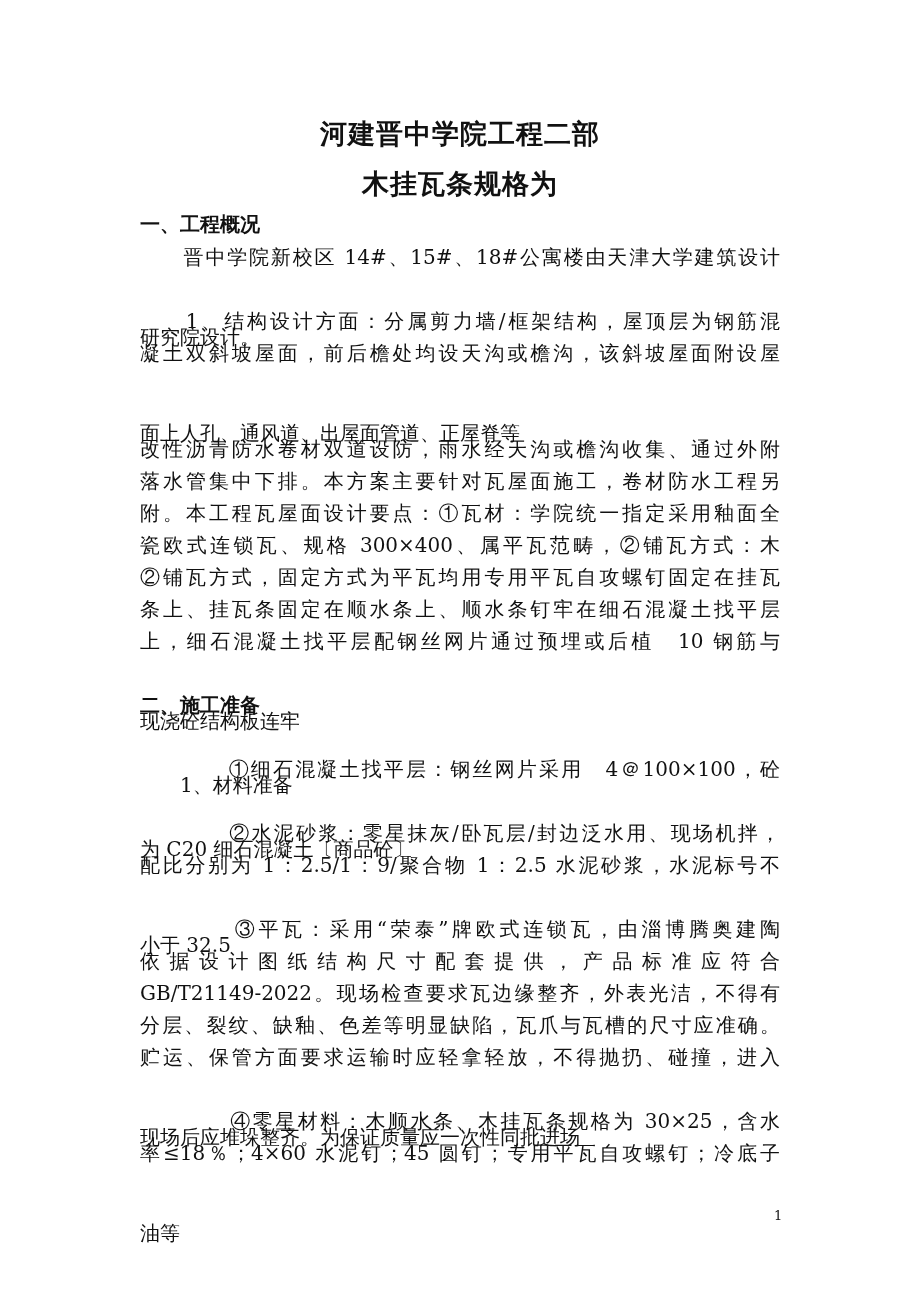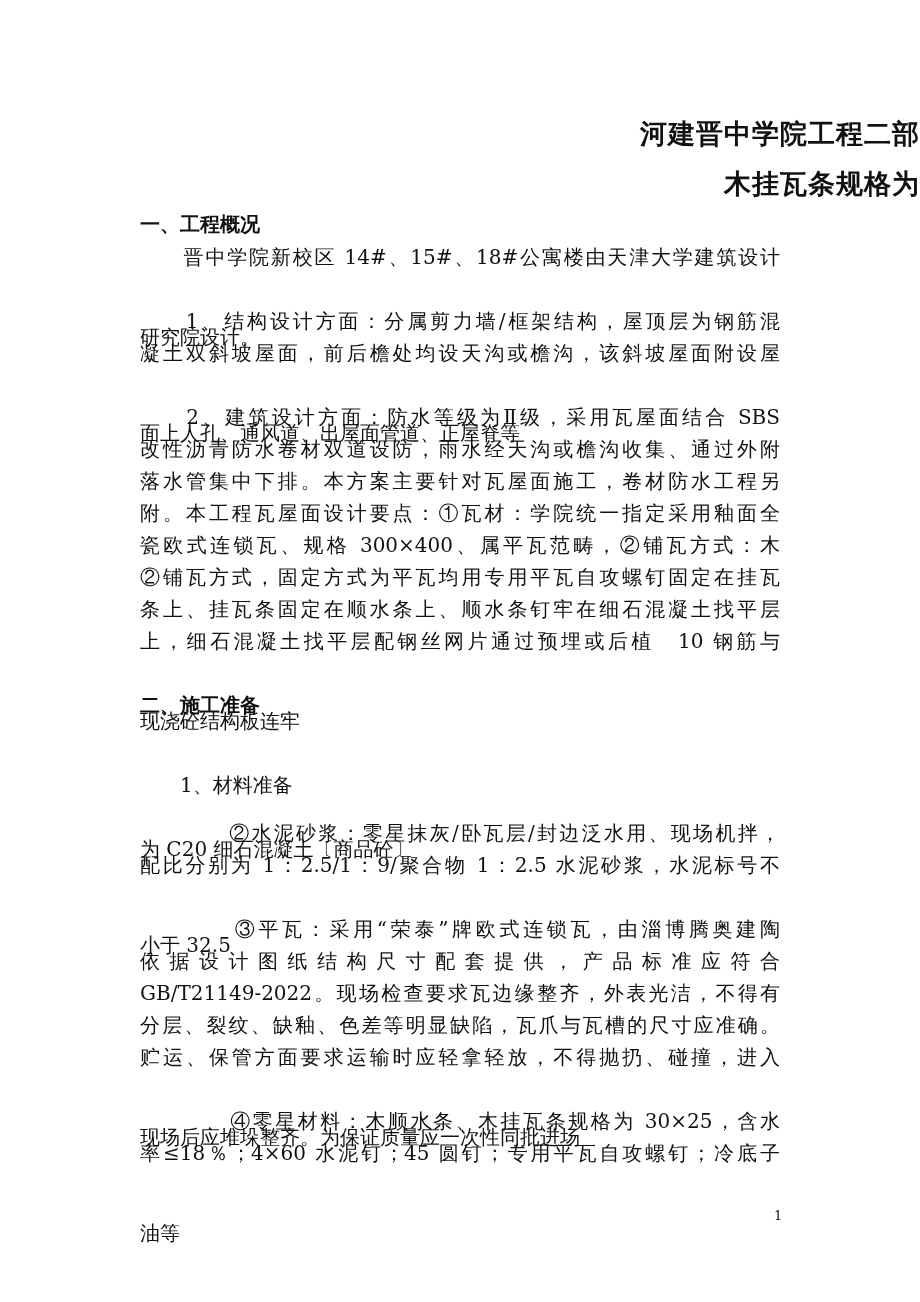--- a/index.html
+++ b/index.html
@@ -1,19 +1,19 @@
 <!DOCTYPE html>
 <html><head>
 <meta charset="utf-8">
 <style>
   html, body { margin: 0; padding: 0; background: #ffffff; }
   body { width: 920px; height: 1302px; position: relative; overflow: hidden;
          font-family: "DejaVu Serif", "Liberation Serif", serif; color: #111; }
   .page { position: absolute; left: 0; top: 0; width: 920px; height: 1302px; background: #fff; }
-  .title { position: absolute; left: 0; width: 920px; text-align: right;
+  .title { position: absolute; left: 0; width: 920px; text-align: center;
            font-family: "DejaVu Sans", "Liberation Sans", sans-serif; font-weight: bold;
            font-size: 27px; letter-spacing: 1px; white-space: nowrap; }
   .line { position: absolute; left: 140px; width: 640px; font-size: 20px; line-height: 32px;
           height: 32px; white-space: nowrap; overflow: visible; text-align-last: justify; text-align: justify; }
   .line.last { text-align-last: left; margin-top: 48px; }
   .h { font-family: "DejaVu Sans", "Liberation Sans", sans-serif; font-weight: bold; font-size: 20px; text-align-last: left; }
   .pagenum { position: absolute; left: 774px; top: 1208px; font-size: 13px; }
 </style>
 </head>
 <body>
@@ -21,32 +21,32 @@
 <div class="page">
   <div class="title" style="top:116px">河建晋中学院工程二部</div>
   <div class="title" style="top:166px">木挂瓦条规格为</div>
 
   <div class="line h" style="top:208px">一、工程概况</div>
   <div class="line" style="top:241px">　　晋中学院新校区 14#、15#、18#公寓楼由天津大学建筑设计</div>
   <div class="line last" style="top:273px">研究院设计。</div>
   <div class="line" style="top:305px">　　1、结构设计方面：分属剪力墙/框架结构，屋顶层为钢筋混</div>
   <div class="line last" style="top:369px">面上人孔、通风道、出屋面管道、正屋脊等</div>
   <div class="line" style="top:337px">凝土双斜坡屋面，前后檐处均设天沟或檐沟，该斜坡屋面附设屋</div>
-  <div class="line" style="top:401px">　　2、建筑设计方面：防水等级为Ⅱ级，采用瓦屋面结合 SBS</div>
   <div class="line" style="top:433px">改性沥青防水卷材双道设防，雨水经天沟或檐沟收集、通过外附</div>
   <div class="line" style="top:465px">落水管集中下排。本方案主要针对瓦屋面施工，卷材防水工程另</div>
   <div class="line" style="top:497px">附。本工程瓦屋面设计要点：①瓦材：学院统一指定采用釉面全</div>
   <div class="line" style="top:529px">瓷欧式连锁瓦、规格 300×400、属平瓦范畴，②铺瓦方式：木</div>
   <div class="line" style="top:561px">②铺瓦方式，固定方式为平瓦均用专用平瓦自攻螺钉固定在挂瓦</div>
   <div class="line" style="top:593px">条上、挂瓦条固定在顺水条上、顺水条钉牢在细石混凝土找平层</div>
   <div class="line" style="top:625px">上，细石混凝土找平层配钢丝网片通过预埋或后植　10 钢筋与</div>
   <div class="line last" style="top:657px">现浇砼结构板连牢</div>
 
   <div class="line h" style="top:689px">二、施工准备</div>
   <div class="line last" style="top:721px">　　1、材料准备</div>
+  <div class="line" style="top:753px">　　　　①细石混凝土找平层：钢丝网片采用　4＠100×100，砼</div>
   <div class="line last" style="top:785px">为 C20 细石混凝土〔商品砼〕</div>
   <div class="line" style="top:817px">　　　　②水泥砂浆：零星抹灰/卧瓦层/封边泛水用、现场机拌，</div>
   <div class="line" style="top:849px">配比分别为 1：2.5/1：9/聚合物 1：2.5 水泥砂浆，水泥标号不</div>
   <div class="line last" style="top:881px">小于 32.5</div>
   <div class="line" style="top:913px">　　　　③平瓦：采用“荣泰”牌欧式连锁瓦，由淄博腾奥建陶</div>
   <div class="line" style="top:945px">依据设计图纸结构尺寸配套提供，产品标准应符合</div>
   <div class="line" style="top:977px">GB/T21149-2022。现场检查要求瓦边缘整齐，外表光洁，不得有</div>
   <div class="line" style="top:1009px">分层、裂纹、缺釉、色差等明显缺陷，瓦爪与瓦槽的尺寸应准确。</div>
   <div class="line" style="top:1041px">贮运、保管方面要求运输时应轻拿轻放，不得抛扔、碰撞，进入</div>
   <div class="line last" style="top:1073px">现场后应堆垛整齐。为保证质量应一次性同批进场</div>

